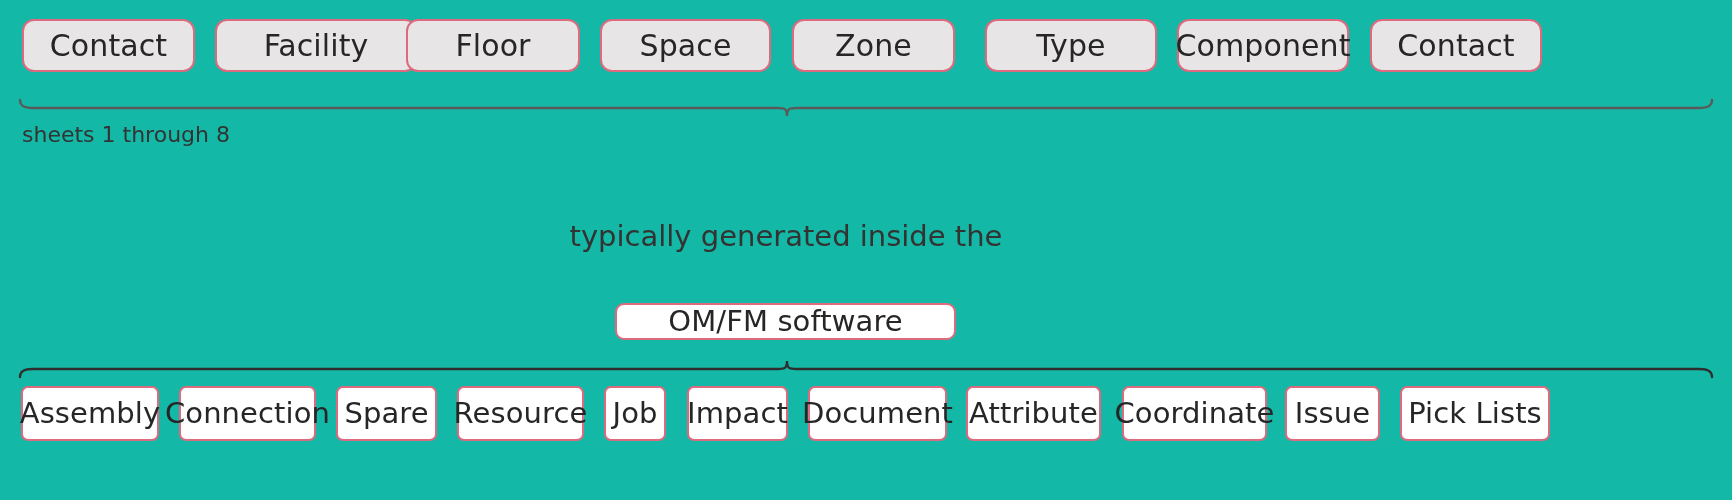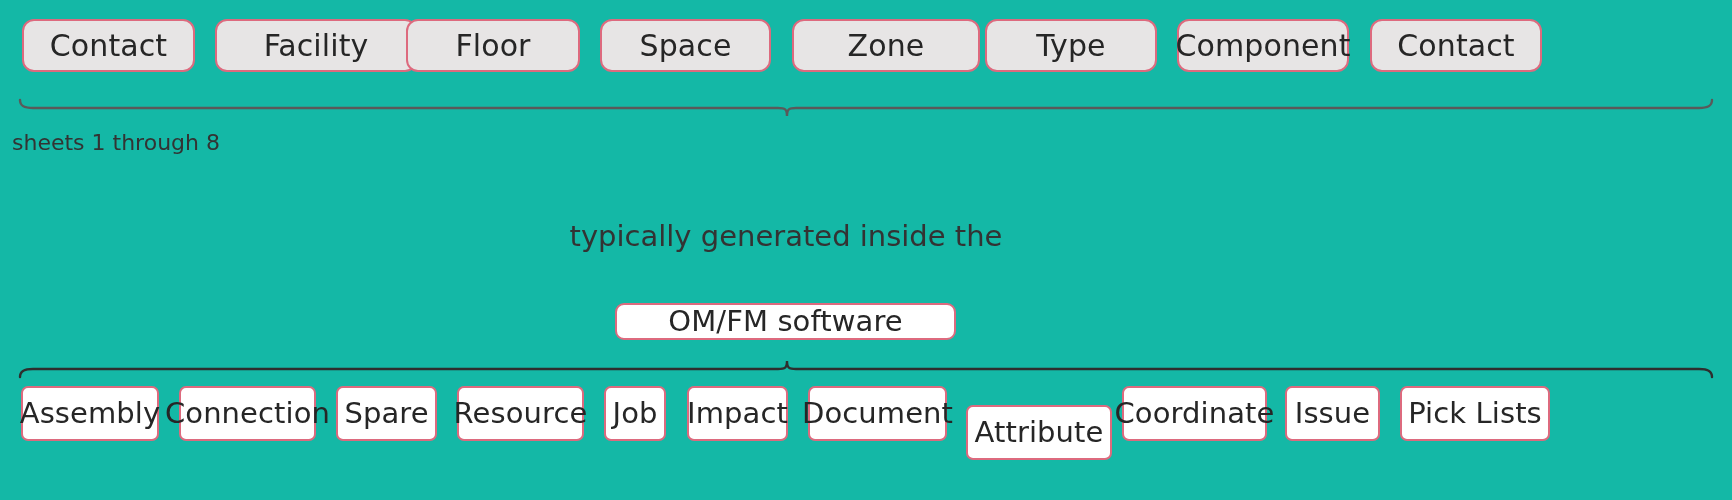--- a/index.html
+++ b/index.html
@@ -63,26 +63,25 @@
     height: 37px;
     font-size: 29px;
     border-radius: 9px;
   }
   #node-authoring { top: 136px; }
   #node-omfm      { top: 303px; }
 
   
   .caption {
     position: absolute;
-    left: 12px;
+    left: 22px;
     font-size: 22px;
     line-height: 1;
     color: #333333;
     white-space: nowrap;
-    margin-top: 8px;
   }
   #caption-upper { top: 124px; }
   #caption-lower { top: 324px; }
 
   
   #middle-text {
     position: absolute;
     left: 0;
     top: 222px;
     width: 1572px;
@@ -116,21 +115,21 @@
     </div>
     <div class="node filled" style="left:215px;width:202px;align-items:center;">
       <span>Facility</span>
     </div>
     <div class="node filled" style="left:406px;width:174px;">
       <span>Floor</span>
     </div>
     <div class="node filled" style="left:600px;width:171px;">
       <span>Space</span>
     </div>
-    <div class="node filled" style="left:792px;width:188px;">
+    <div class="node filled" style="left:792px;width:163px;">
       <span>Zone</span>
     </div>
     <div class="node filled" style="left:985px;width:172px;">
       <span>Type</span>
     </div>
     <div class="node filled" style="left:1177px;width:172px;">
       <span>Component</span>
     </div>
     <div class="node filled" style="left:1370px;width:172px;">
       <span>Contact</span>
@@ -175,21 +174,21 @@
     </div>
     <div class="node" style="left:604px;width:62px;">
       <span>Job</span>
     </div>
     <div class="node" style="left:687px;width:101px;">
       <span>Impact</span>
     </div>
     <div class="node" style="left:808px;width:139px;">
       <span>Document</span>
     </div>
-    <div class="node" style="left:966px;width:146px;margin-top:19px;">
+    <div class="node" style="left:966px;width:135px;">
       <span>Attribute</span>
     </div>
     <div class="node" style="left:1122px;width:145px;">
       <span>Coordinate</span>
     </div>
     <div class="node" style="left:1285px;width:95px;">
       <span>Issue</span>
     </div>
     <div class="node" style="left:1400px;width:150px;">
       <span>Pick Lists</span>

